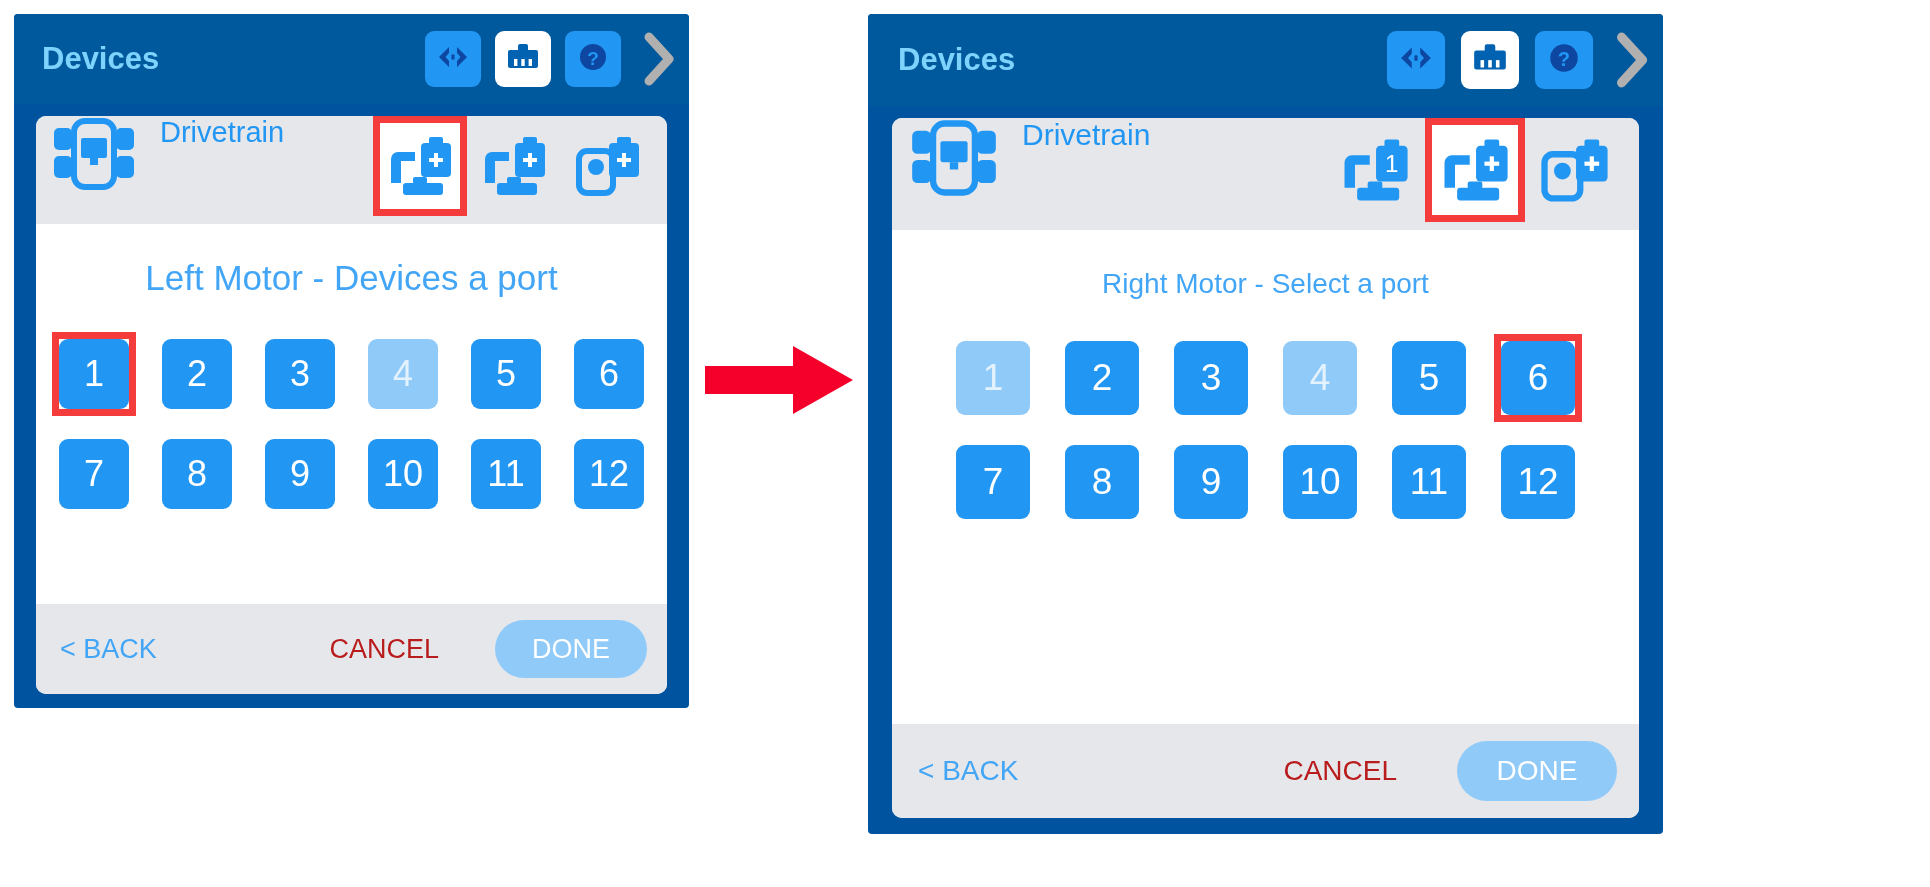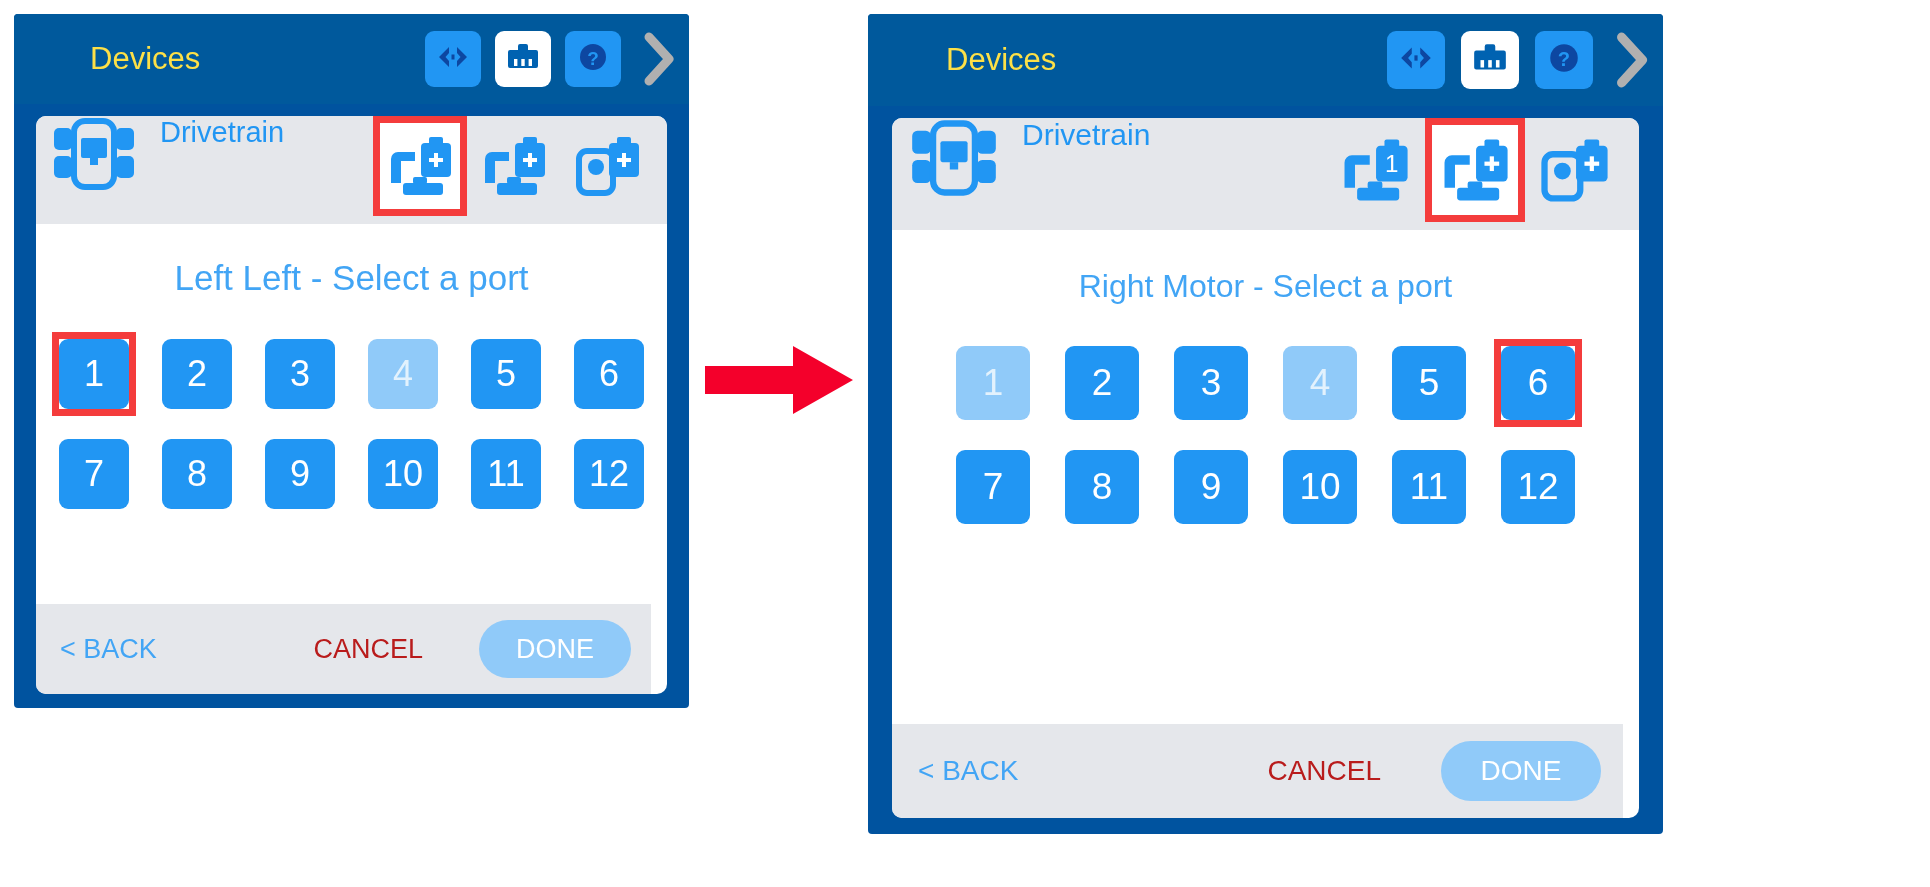--- a/index.html
+++ b/index.html
@@ -7,21 +7,21 @@
 
   .panel{position:absolute;top:14px;border-radius:4px;overflow:hidden;background:#00539f;}
   .panel.left{left:14px;width:675px;height:694px;}
   .panel.right{left:868px;width:795px;height:820px;}
 
   
   .pheader{position:relative;width:100%;background:#00599c;display:flex;align-items:center;box-sizing:border-box;}
   .left .pheader{height:90px;padding:0 10px 0 28px;}
   .right .pheader{height:92px;padding:0 10px 0 30px;}
 
-  .ptitle{color:#fde047;font-weight:400;flex:0 0 auto;margin-left:48px;}
+  .ptitle{color:#7dd3fc;font-weight:700;flex:0 0 auto;}
   .left .ptitle{font-size:31px;}
   .right .ptitle{font-size:31px;}
 
   .hspacer{flex:1 1 auto;}
 
   .hbtn{border-radius:9px;display:flex;align-items:center;justify-content:center;flex:0 0 auto;}
   .left .hbtn{width:56px;height:56px;margin-left:14px;}
   .right .hbtn{width:58px;height:58px;margin-left:16px;}
   .hbtn.blue{background:#2196f3;}
   .hbtn.white{background:#ffffff;}
@@ -47,39 +47,39 @@
   .right .motorslot{width:100px;height:104px;}
   .motorslot.hl{background:#ffffff;border:7px solid #f43c3c;}
 
   
   .body{background:#ffffff;box-sizing:border-box;text-align:center;}
   .left .body{padding:26px 18px 12px;}
   .right .body{padding:28px 20px 12px;}
 
   .prompt{color:#42a5f5;font-weight:400;}
   .left .prompt{font-size:35px;margin:8px 0 34px;}
-  .right .prompt{font-size:32px;margin:10px 0 34px;}
+  .right .prompt{font-size:28px;margin:10px 0 34px;}
 
   .portgrid{display:flex;flex-direction:column;align-items:center;}
   .portrow{display:flex;justify-content:center;}
   .left .portrow{gap:19px;margin-bottom:16px;}
   .right .portrow{gap:21px;margin-bottom:16px;}
 
   .portwrap{position:relative;display:flex;align-items:center;justify-content:center;box-sizing:border-box;}
   .left .portwrap{width:84px;height:84px;}
   .right .portwrap{width:88px;height:88px;}
   .portwrap.hl{border:7px solid #f43c3c;}
 
   .port{border-radius:9px;display:flex;align-items:center;justify-content:center;color:#ffffff;background:#2196f3;box-sizing:border-box;}
   .left .port{width:70px;height:70px;font-size:36px;}
   .right .port{width:74px;height:74px;font-size:37px;}
   .port.dim{background:#90caf9;color:#e3f2fd;}
 
   
-  .pfooter{position:absolute;left:0;right:16px;bottom:0;background:#e5e7eb;display:flex;align-items:center;box-sizing:border-box;}
+  .pfooter{position:absolute;left:0;right:0;bottom:0;background:#e5e7eb;display:flex;align-items:center;box-sizing:border-box;}
   .left .pfooter{height:90px;padding:0 20px 0 24px;}
   .right .pfooter{height:94px;padding:0 22px 0 26px;}
 
   .backbtn{color:#42a5f5;flex:0 0 auto;}
   .left .backbtn{font-size:27px;}
   .right .backbtn{font-size:28px;}
   .fspacer{flex:1 1 auto;}
   .cancelbtn{color:#b91c1c;flex:0 0 auto;}
   .left .cancelbtn{font-size:27px;}
   .right .cancelbtn{font-size:28px;}
@@ -183,21 +183,21 @@
           <circle cx="27" cy="38" r="8" fill="#2196f3"></circle>
           <rect x="40" y="14" width="30" height="34" rx="4" fill="#2196f3"></rect>
           <rect x="48" y="8" width="14" height="8" rx="2" fill="#2196f3"></rect>
           <rect x="53" y="24" width="4" height="14" fill="#ffffff"></rect>
           <rect x="48" y="29" width="14" height="4" fill="#ffffff"></rect>
         </svg>
       </div>
     </div>
 
     <div class="body">
-      <div class="prompt">Left Left - Select a port</div>
+      <div class="prompt">Left Motor - Devices a port</div>
       <div class="portgrid">
         <div class="portrow">
           <div class="portwrap hl">
               <div class="port">1</div>
             </div>
           <div class="portwrap">
               <div class="port">2</div>
             </div>
           <div class="portwrap">
               <div class="port">3</div>

